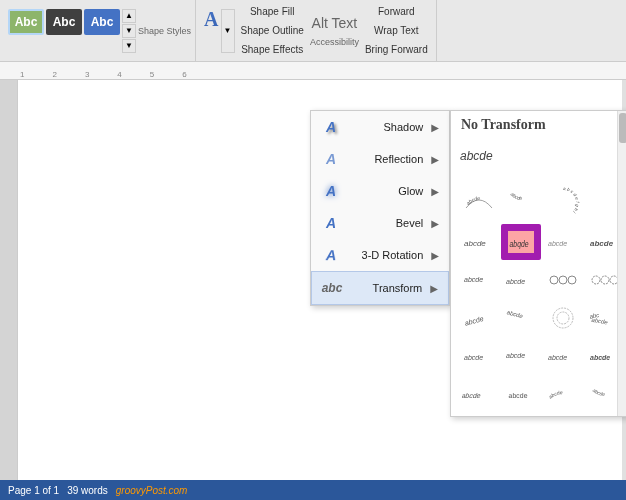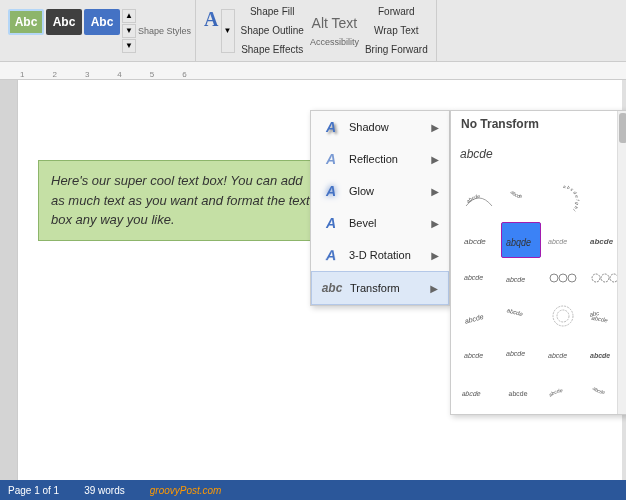--- a/index.html
+++ b/index.html
@@ -183,67 +183,68 @@
       width: 20px;
       height: 20px;
       display: flex;
       align-items: center;
       justify-content: center;
       font-size: 14px;
       font-style: italic;
       font-weight: bold;
       color: #4472c4;
     }
-    .menu-item-label { flex: 1; }
+    .menu-item-label { flex: 1; text-align: right; }
     .menu-item-arrow { color: #666; font-size: 10px; }
 
     
     .transform-submenu {
       position: absolute;
       left: 450px;
       top: 30px;
       width: 178px;
       background: white;
       border: 1px solid #ccc;
       box-shadow: 2px 2px 6px rgba(0,0,0,0.2);
       z-index: 101;
       padding: 0;
     }
     .transform-section-label {
-      font-size: 12px;
+      font-size: 14px;
       font-weight: bold;
       color: #444;
       padding: 6px 10px 3px 10px;
+      font-family: Liberation Serif, serif;
     }
     .transform-item {
       width: 40px;
       height: 36px;
       display: flex;
       align-items: center;
       justify-content: center;
       cursor: pointer;
       border: 1px solid transparent;
       border-radius: 2px;
       font-size: 9px;
       color: #333;
     }
-    .transform-item.selected { background: #3b82f6; border: 1px solid #a21caf; }
+    .transform-item.selected { background: #fca5a5; border: 7px solid #a21caf; }
     .transform-item svg {
       width: 34px;
       height: 28px;
     }
 
     
     .status-bar {
       height: 20px;
       background: #2b579a;
       display: flex;
       align-items: center;
       padding: 0 8px;
-      gap: 25px;
+      gap: 8px;
     }
     .status-text {
       color: white;
       font-size: 10px;
     }
     .groovy-post {
       color: #ff9900;
       font-size: 10px;
       font-style: italic;
       text-align: center;
@@ -324,23 +325,20 @@
     <span style="margin-left:28px">5</span>
     <span style="margin-left:28px">6</span>
   </div>
 </div>
 
 <div class="main-area">
 
   <div class="left-margin"></div>
 
   <div class="document">
-    <div class="text-box">
-      <span>Here's our super cool text box! You can add as much text as you want and format the text box any way you like.</span>
-    </div>
     <div class="text-box-divider"></div>
   </div>
 
   <div class="dropdown-menu">
     <div class="menu-item">
       <div class="menu-item-icon" style="text-shadow:2px 2px 3px #888;">A</div>
       <span class="menu-item-label">Shadow</span>
       <span class="menu-item-arrow">▶</span>
     </div>
     <div class="menu-item">

